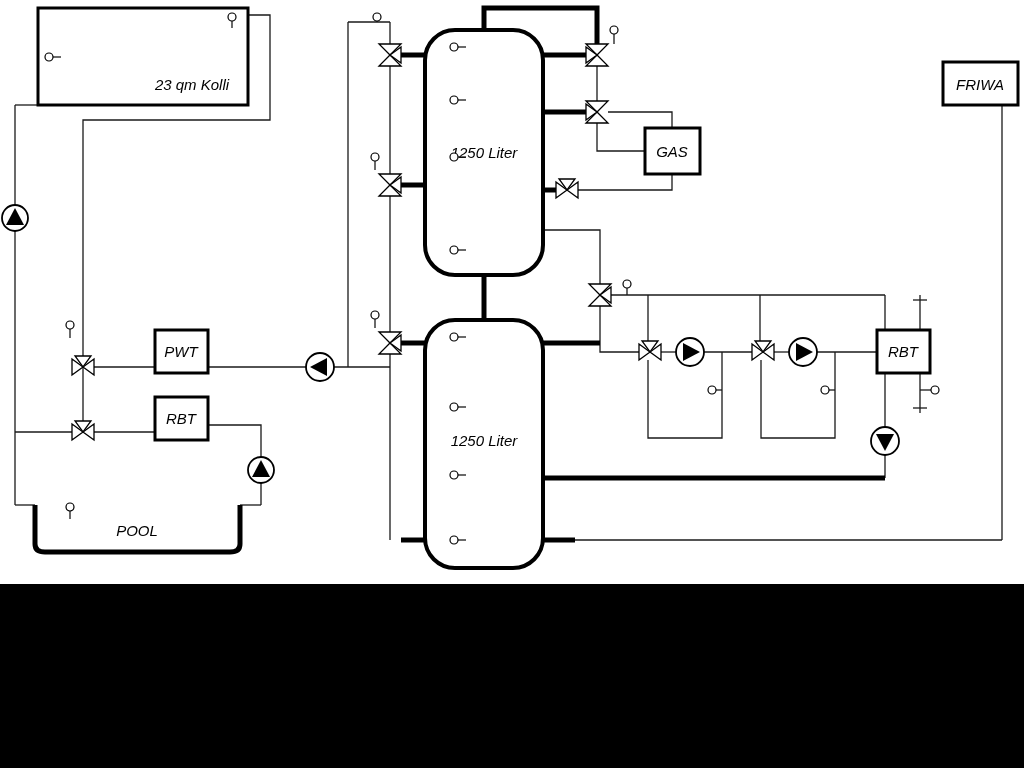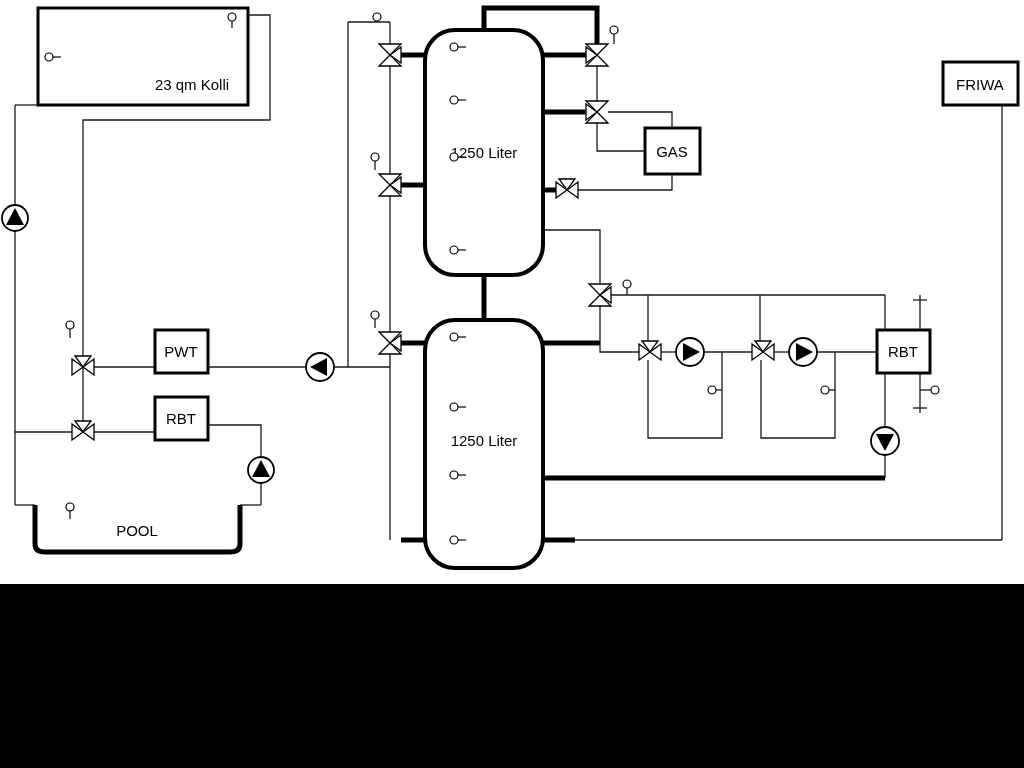--- a/index.html
+++ b/index.html
@@ -1,16 +1,16 @@
 <!DOCTYPE html>
 <html><head>
 <meta charset="utf-8">
 <style>
   html,body{margin:0;padding:0;background:#000;}
-  .stage{position:relative;width:1024px;height:768px;background:#ffffff;overflow:hidden;}
+  .stage{position:relative;width:1024px;height:768px;background:#ffffff;overflow:hidden;font-style:italic;}
   svg{display:block;}
   svg text{font-family:"Liberation Sans","DejaVu Sans",sans-serif;font-size:15px;fill:#000;}
   .box{fill:#ffffff;stroke:#000000;stroke-width:3;}
   .tank{fill:#ffffff;stroke:#000000;stroke-width:4;}
   .thin{stroke:#1a1a1a;stroke-width:1.3;fill:none;}
   .thick{stroke:#000000;stroke-width:5;fill:none;}
   .valve{fill:#ffffff;stroke:#000000;stroke-width:1.3;}
   .pumpc{fill:#ffffff;stroke:#000000;stroke-width:1.8;}
   .pumpt{fill:#000000;stroke:none;}
   .sens{fill:#ffffff;stroke:#000000;stroke-width:1.2;}

